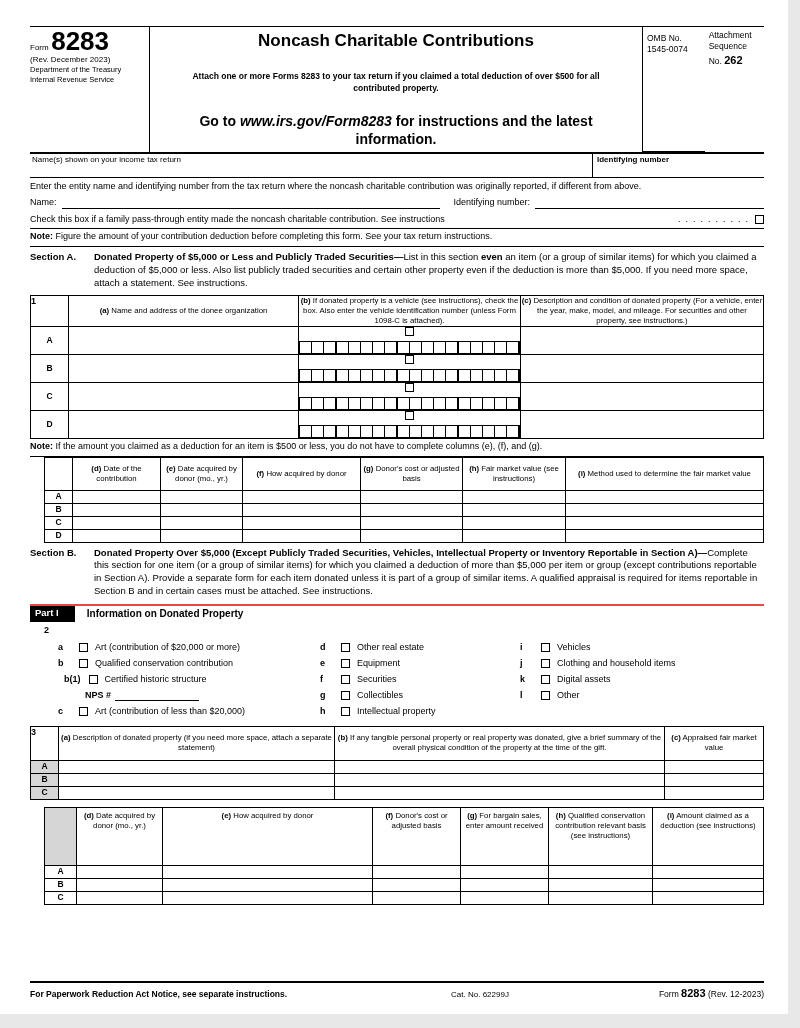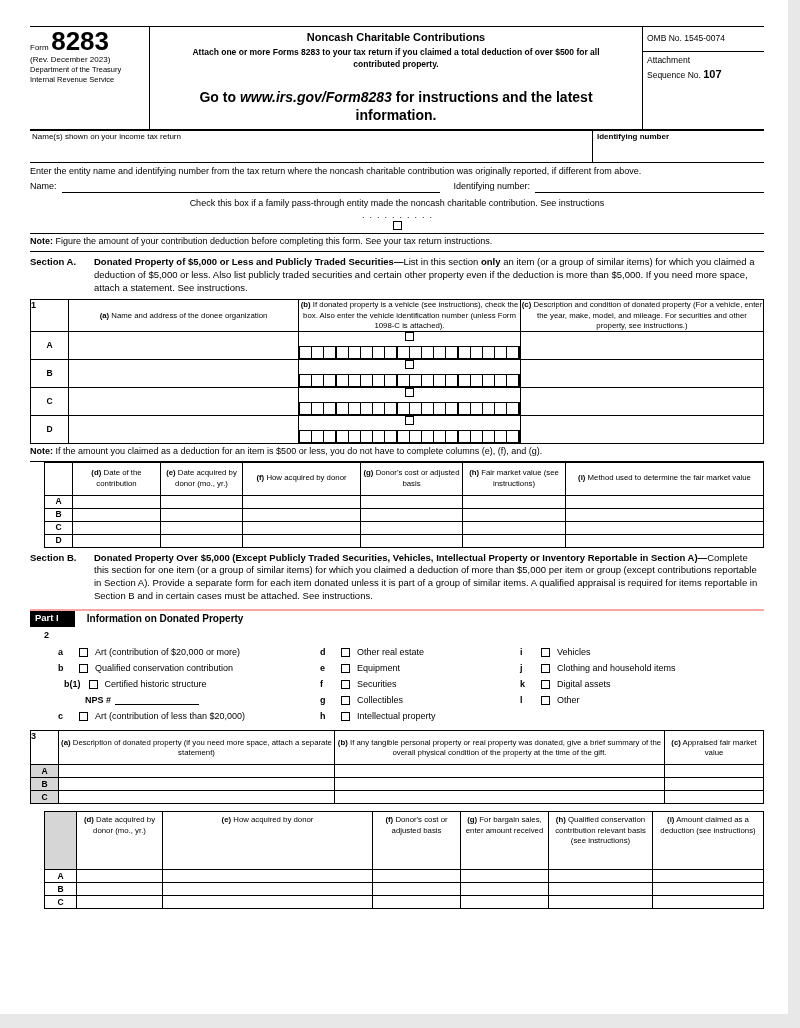--- a/index.html
+++ b/index.html
@@ -13,41 +13,41 @@
   }
 
   
   .hdr { display:flex; border-bottom:2.5px solid #000; border-top:1px solid #000; }
   .hdr-left { flex:0 0 120px; border-right:1px solid #000; padding:1px 3px 2px 0; }
   .form-word { font-size:8px; }
   .form-number { font-size:26px; font-weight:bold; line-height:1; }
   .rev { font-size:8px; margin-top:1px; }
   .agency { font-size:7.5px; }
   .hdr-center { flex:1; text-align:center; padding:3px 10px 4px; }
-  .form-title { font-size:11px; font-weight:bold; margin-bottom:3px; }
+  .form-title { font-size:17px; font-weight:bold; margin-bottom:19px; }
   .attach-line { font-size:8.5px; font-weight:bold; max-width:432px; margin:0 auto; line-height:1.35; }
   .goto-line { font-size:14px; font-weight:bold; margin-top:18px; }
   .goto-line i { font-style:italic; }
-  .hdr-right { flex:0 0 122px; border-left:1px solid #000; display:flex; flex-direction:column; font-size:8.5px; }
+  .hdr-right { flex:0 0 122px; border-left:1px solid #000; display:flex; flex-direction:row; font-size:8.5px; }
   .omb { padding:6px 4px 7px; border-bottom:1px solid #000; }
   .attach-seq { padding:3px 4px; line-height:1.35; }
   .seq-num { font-weight:bold; font-size:11px; }
 
   
-  .name-row { display:flex; border-bottom:1px solid #000; height:32px; }
+  .name-row { display:flex; border-bottom:1px solid #000; height:24px; }
   .name-cell { flex:1; padding:1px 2px; font-size:8px; }
   .id-cell { flex:0 0 172px; border-left:1px solid #000; padding:1px 4px; font-size:8px; font-weight:bold; }
 
   
   .entity-instr { font-size:9px; padding:3px 0 2px; }
   .entity-line { display:flex; align-items:flex-end; font-size:9px; padding:2px 0 4px; }
   .u-line { border-bottom:1px solid #000; height:11px; display:inline-block; }
   .ent-name-line { flex:0 0 378px; margin:0 14px 0 5px; }
   .ent-id-line { flex:1; margin-left:5px; }
-  .cb-line { display:flex; align-items:center; font-size:9px; padding:1px 0 3px; border-bottom:1px solid #000;flex-direction:column; }
+  .cb-line { display:flex; align-items:center; font-size:9px; padding:1px 0 3px; border-bottom:1px solid #000; }
   .leader { flex:1; white-space:pre; overflow:hidden; text-align:right; margin:0 7px; }
   .checkbox { display:inline-block; width:9px; height:9px; border:1px solid #000; background:#fff; flex:0 0 auto; }
   .note-line { font-size:9px; padding:2px 0 3px; border-bottom:1px solid #000; }
   .bold { font-weight:bold; }
 
   
   .section-head { display:flex; font-size:9.5px; line-height:1.35; padding:4px 0 5px; }
   .section-label { font-weight:bold; flex:0 0 64px; }
   .section-body { flex:1; }
 
@@ -68,21 +68,21 @@
   .t2 .colhead { height:33px; }
   .t2 .entry, .t3 .entry, .t4 .entry { height:13px; }
   .t3 .colhead { height:34px; }
   .t3 .rowlbl { background:#d6d6d6; }
   .gap6 { height:7px; }
   .t4 { margin-left:14px; width:calc(100% - 14px) !important; }
   .t4 .colhead { height:58px; vertical-align:top; padding-top:3px; }
   .t4 .corner { background:#d6d6d6; }
 
   
-  .part-bar { border-top:2px solid #fca5a5; display:flex; margin-top:1px; }
+  .part-bar { border-top:2px solid #ef4444; display:flex; margin-top:1px; }
   .part-label { background:#000; color:#fff; font-weight:bold; font-size:9.5px; padding:1px 16px 2px 5px; }
   .part-title { font-weight:bold; font-size:10px; padding:1px 0 2px 12px; }
   .line2 { display:flex; font-size:9px; padding:3px 0 2px; }
   .line2-num { font-weight:bold; flex:0 0 28px; padding-left:14px; }
 
   
   .prop-grid { display:flex; font-size:9px; padding:1px 0 6px 28px; }
   .pcol1 { flex:0 0 262px; } .pcol2 { flex:0 0 200px; } .pcol3 { flex:1; }
   .pitem { display:flex; align-items:center; height:16px; }
   .pletter { font-weight:bold; min-width:14px; margin-right:7px; }
@@ -118,21 +118,21 @@
       <div class="attach-line">Attach one or more Forms 8283 to your tax return if you claimed a total deduction of over $500 for all contributed property.</div>
       <div class="goto-line">
         <span>Go to </span><i>www.irs.gov/Form8283</i><span> for instructions and the latest information.</span>
       </div>
     </div>
     <div class="hdr-right">
       <div class="omb">OMB No. 1545-0074</div>
       <div class="attach-seq">
         <div>Attachment</div>
         <div>
-          <span>Sequence No. </span><span class="seq-num">107</span>
+          <span>Sequence No. </span><span class="seq-num">262</span>
         </div>
       </div>
     </div>
   </div>
 
   <div class="name-row">
     <div class="name-cell">
       <span>Name(s) shown on your income tax return</span>
     </div>
     <div class="id-cell">
@@ -152,21 +152,21 @@
     <span class="leader">.  .  .  .  .  .  .  .  .  .</span>
     <span class="checkbox"></span>
   </div>
   <div class="note-line">
     <span class="bold">Note:</span><span> Figure the amount of your contribution deduction before completing this form. See your tax return instructions.</span>
   </div>
 
   <div class="section-head">
     <span class="section-label">Section A.</span>
     <span class="section-body">
-      <b>Donated Property of $5,000 or Less and Publicly Traded Securities—</b><span>List in this section </span><b>only</b><span> an item (or a group of similar items) for which you claimed a deduction of $5,000 or less. Also list publicly traded securities and certain other property even if the deduction is more than $5,000. If you need more space, attach a statement. See instructions.</span>
+      <b>Donated Property of $5,000 or Less and Publicly Traded Securities—</b><span>List in this section </span><b>even</b><span> an item (or a group of similar items) for which you claimed a deduction of $5,000 or less. Also list publicly traded securities and certain other property even if the deduction is more than $5,000. If you need more space, attach a statement. See instructions.</span>
     </span>
   </div>
 
   <table class="frm t1">
     <colgroup>
         <col style="width:38px">
         <col style="width:230px">
         <col style="width:222px">
         <col>
       </colgroup>
@@ -453,14 +453,21 @@
         <td class="entry"></td>
         <td class="entry"></td>
         <td class="entry"></td>
         <td class="entry"></td>
         <td class="entry"></td>
         <td class="entry"></td>
       </tr>
     </tbody>
   </table>
 
+  <div class="footer">
+    <span class="f-left">For Paperwork Reduction Act Notice, see separate instructions.</span>
+    <span class="f-cat">Cat. No. 62299J</span>
+    <span class="f-right">
+      <span>Form </span><span class="f-formnum">8283</span><span> (Rev. 12-2023)</span>
+    </span>
+  </div>
 
 </div>
 
 </body></html>

